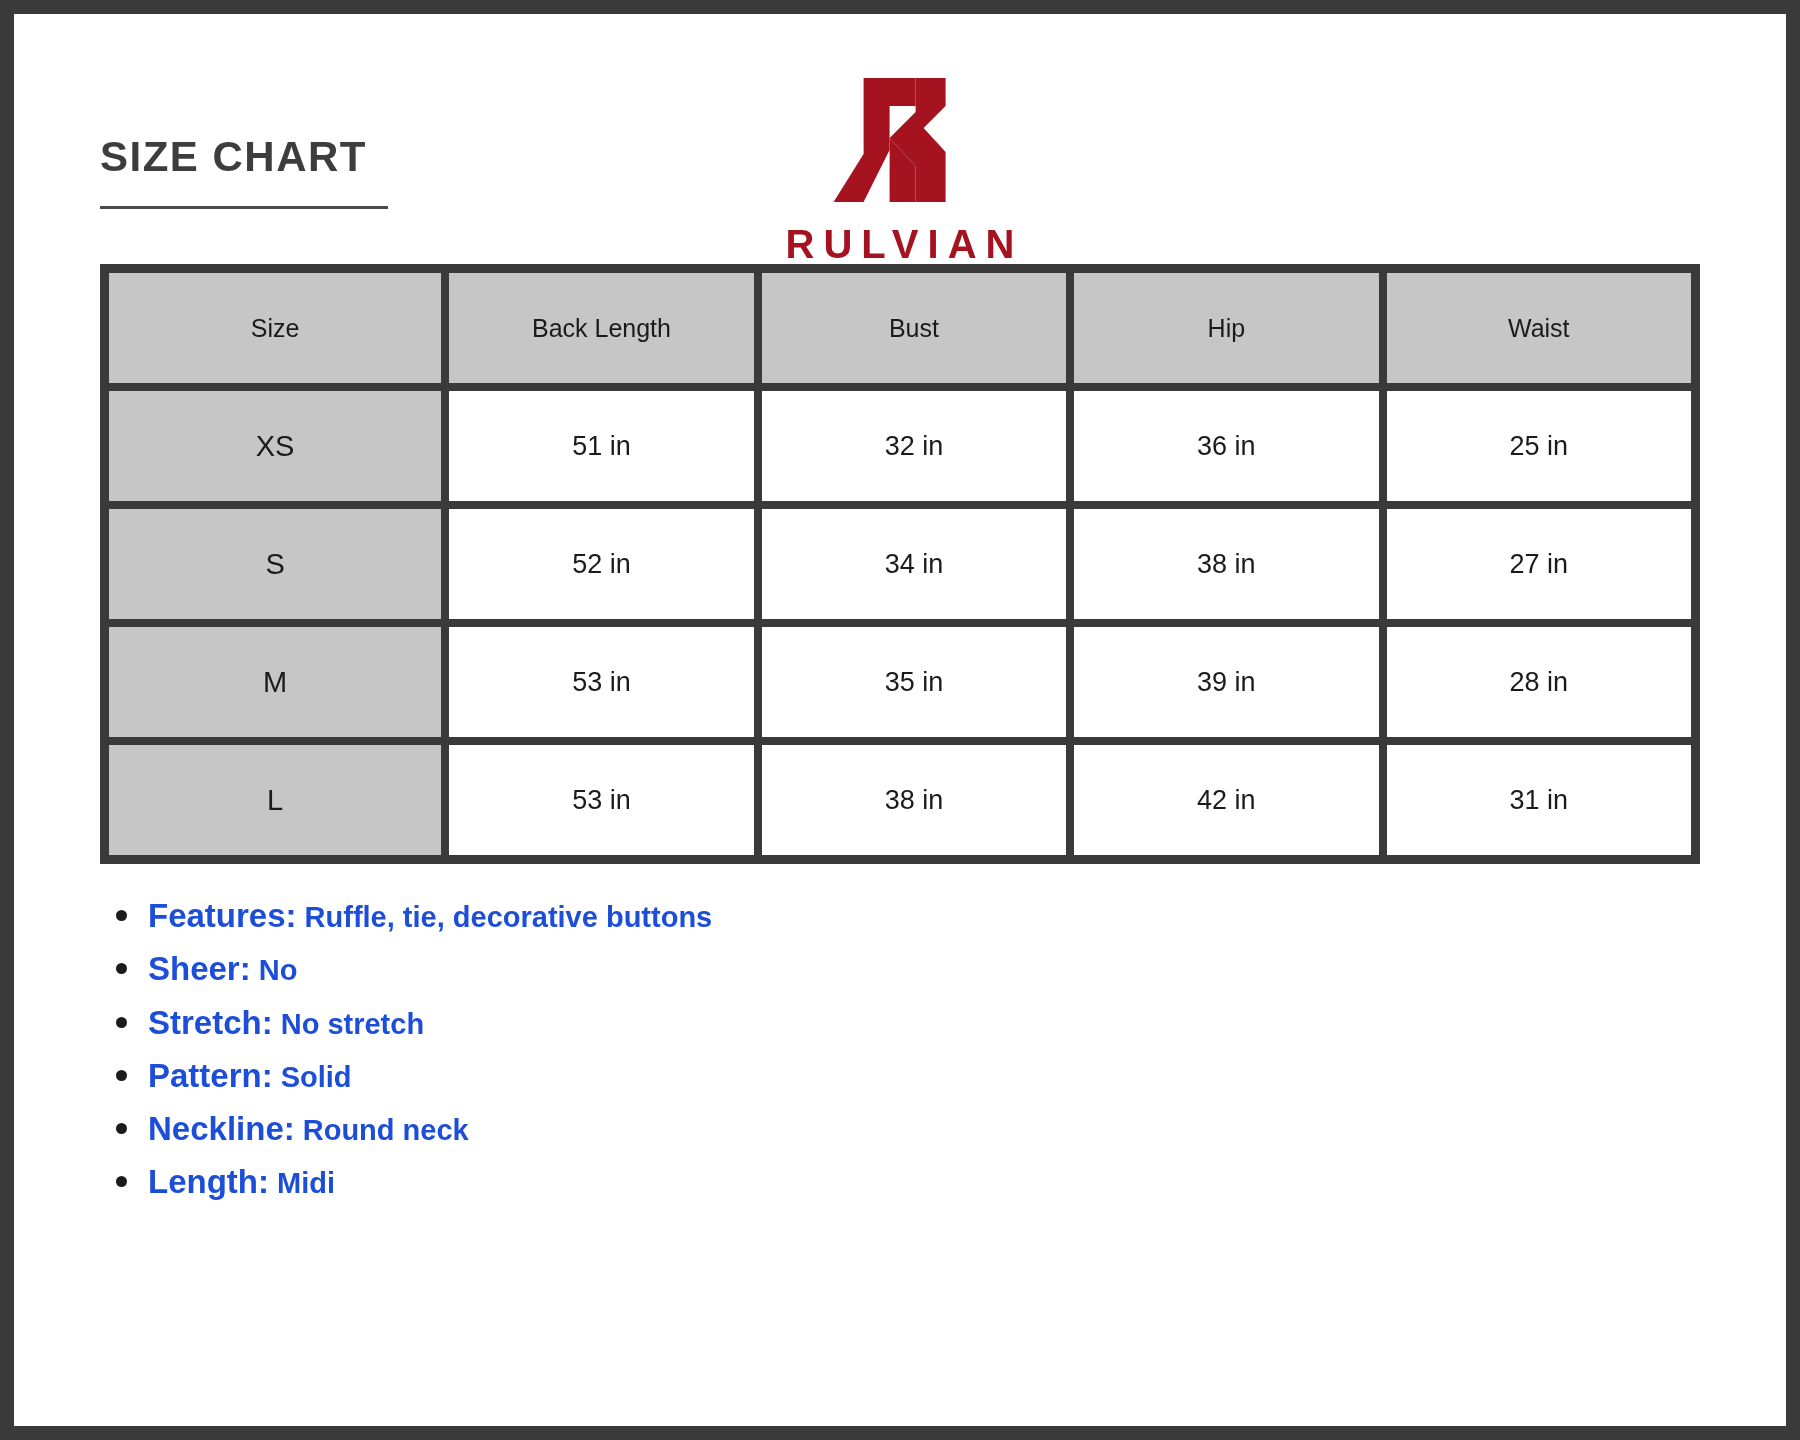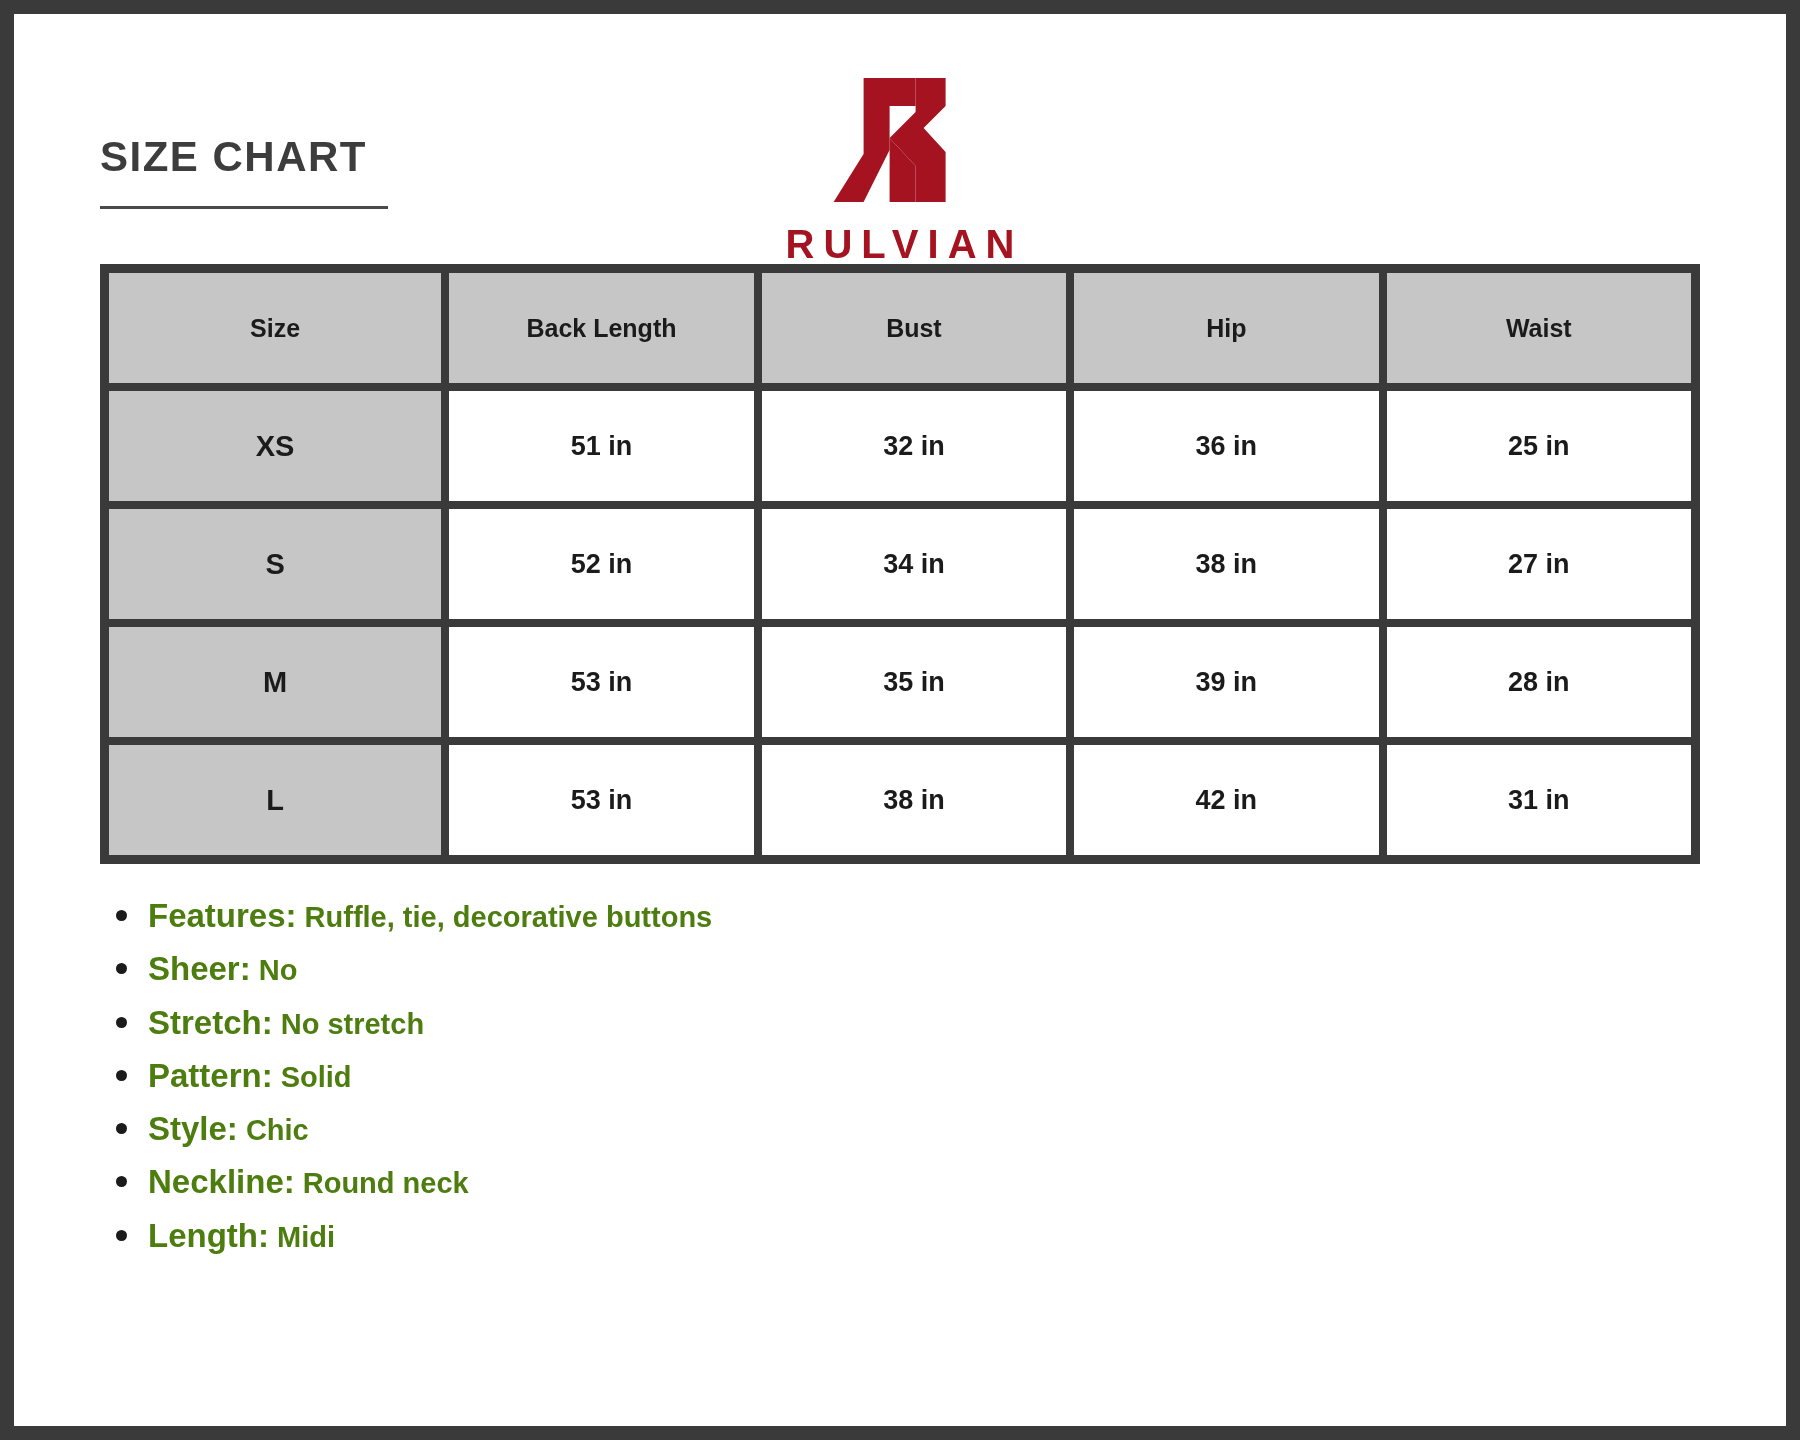--- a/index.html
+++ b/index.html
@@ -83,21 +83,21 @@
     background: #3a3a3a;
     border: 5px solid #3a3a3a;
   }
   table.size-table td,
   table.size-table th {
     border: 4px solid #3a3a3a;
     background: #ffffff;
     text-align: center;
     vertical-align: middle;
     font-size: 27px;
-    font-weight: bold;
+    font-weight: normal;
     color: #1b1b1b;
     height: 118px;
     box-sizing: border-box;
   }
   table.size-table thead th {
     background: #c6c6c6;
     font-size: 25px;
   }
   table.size-table tbody td.size-cell {
     background: #c6c6c6;
@@ -109,21 +109,21 @@
   .specs {
     list-style: none;
     margin: 32px 0 0 0;
     padding: 0 0 0 12px;
   }
   .specs li {
     position: relative;
     padding-left: 36px;
     margin-bottom: 13px;
     font-size: 31px;
-    color: #4d7c0f;
+    color: #1d4ed8;
     line-height: 1.22;
   }
   .specs li::before {
     content: "";
     position: absolute;
     left: 4px;
     top: 14px;
     width: 11px;
     height: 11px;
     border-radius: 50%;
@@ -222,23 +222,20 @@
       <li>
         <span class="spec-label">Sheer:</span><span class="spec-value">No</span>
       </li>
       <li>
         <span class="spec-label">Stretch:</span><span class="spec-value">No stretch</span>
       </li>
       <li>
         <span class="spec-label">Pattern:</span><span class="spec-value">Solid</span>
       </li>
       <li>
-        <span class="spec-label">Style:</span><span class="spec-value">Chic</span>
-      </li>
-      <li>
         <span class="spec-label">Neckline:</span><span class="spec-value">Round neck</span>
       </li>
       <li>
         <span class="spec-label">Length:</span><span class="spec-value">Midi</span>
       </li>
     </ul>
 
   </div>
 </div>
 

